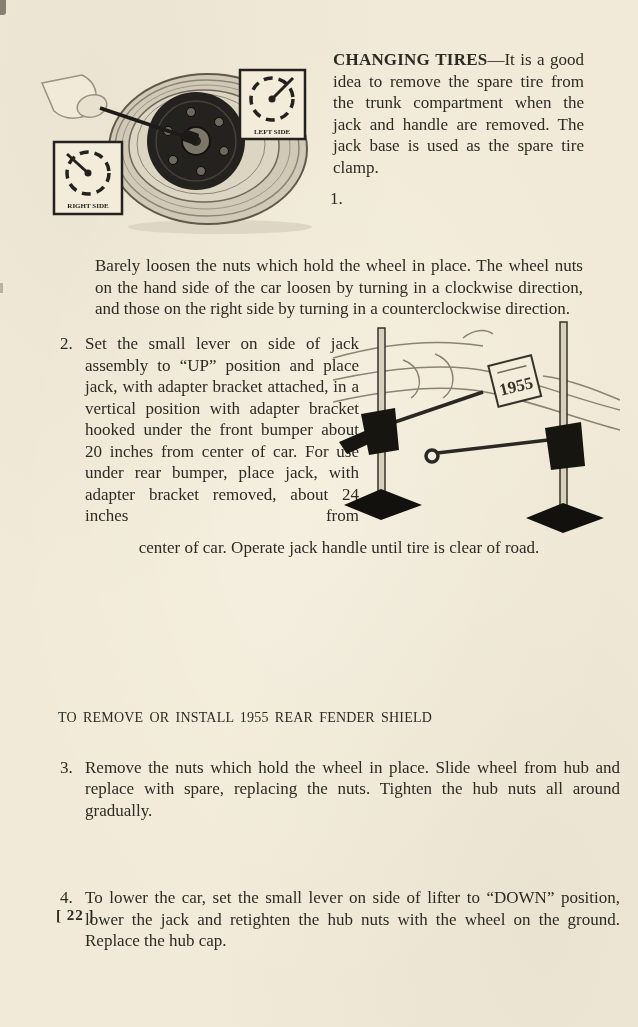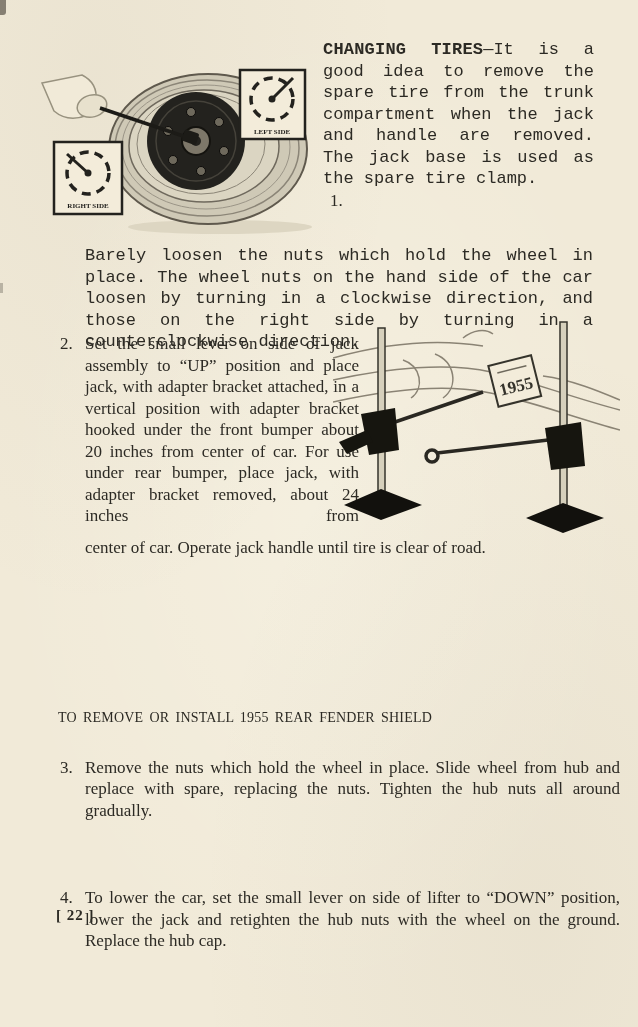--- a/index.html
+++ b/index.html
@@ -7,27 +7,27 @@
     position:relative;width:638px;height:1027px;margin:0 auto;
     background:#f1ead8;
     background-image:
       radial-gradient(ellipse at 15% 8%, rgba(120,110,85,0.05), transparent 40%),
       radial-gradient(ellipse at 85% 90%, rgba(120,110,85,0.06), transparent 45%),
       radial-gradient(ellipse at 50% 50%, rgba(255,255,245,0.25), transparent 70%);
     font-family:"Liberation Serif","DejaVu Serif",serif;
     color:#2c2a24;overflow:hidden;
   }
   .txt{position:absolute;font-size:17px;line-height:21.5px;text-align:justify;}
-  .txt p{margin:0;font-family:Liberation Mono, monospace;}
+  .txt p{margin:10px;}
   .step{position:relative;padding-left:27px;}
   .step .num{position:absolute;left:2px;top:0;}
   .substep{position:relative;padding-left:22px;margin-left:7px;}
   .substep .num{position:absolute;left:0;top:0;}
   .narrow-just{text-align:justify;text-align-last:justify;}
-  .wide-line{text-align:left;}
+  .wide-line{text-align:center;}
   .h-inline{font-weight:bold;letter-spacing:0.2px;}
   .h-section{
     position:absolute;left:58px;font-weight:normal;font-size:14px;
     word-spacing:2.5px;white-space:nowrap;letter-spacing:0.2px;
   }
   .page-num{position:absolute;left:56px;top:907px;font-weight:bold;font-size:15px;letter-spacing:1px;}
   .fig{position:absolute;}
   .fig-tire{left:32px;top:57px;width:283px;height:182px;}
   .fig-jack{left:333px;top:318px;width:287px;height:217px;}
   .artifact-tl{position:absolute;left:0;top:0;width:6px;height:15px;background:#6b655a;border-radius:0 0 3px 0;opacity:.8;}

